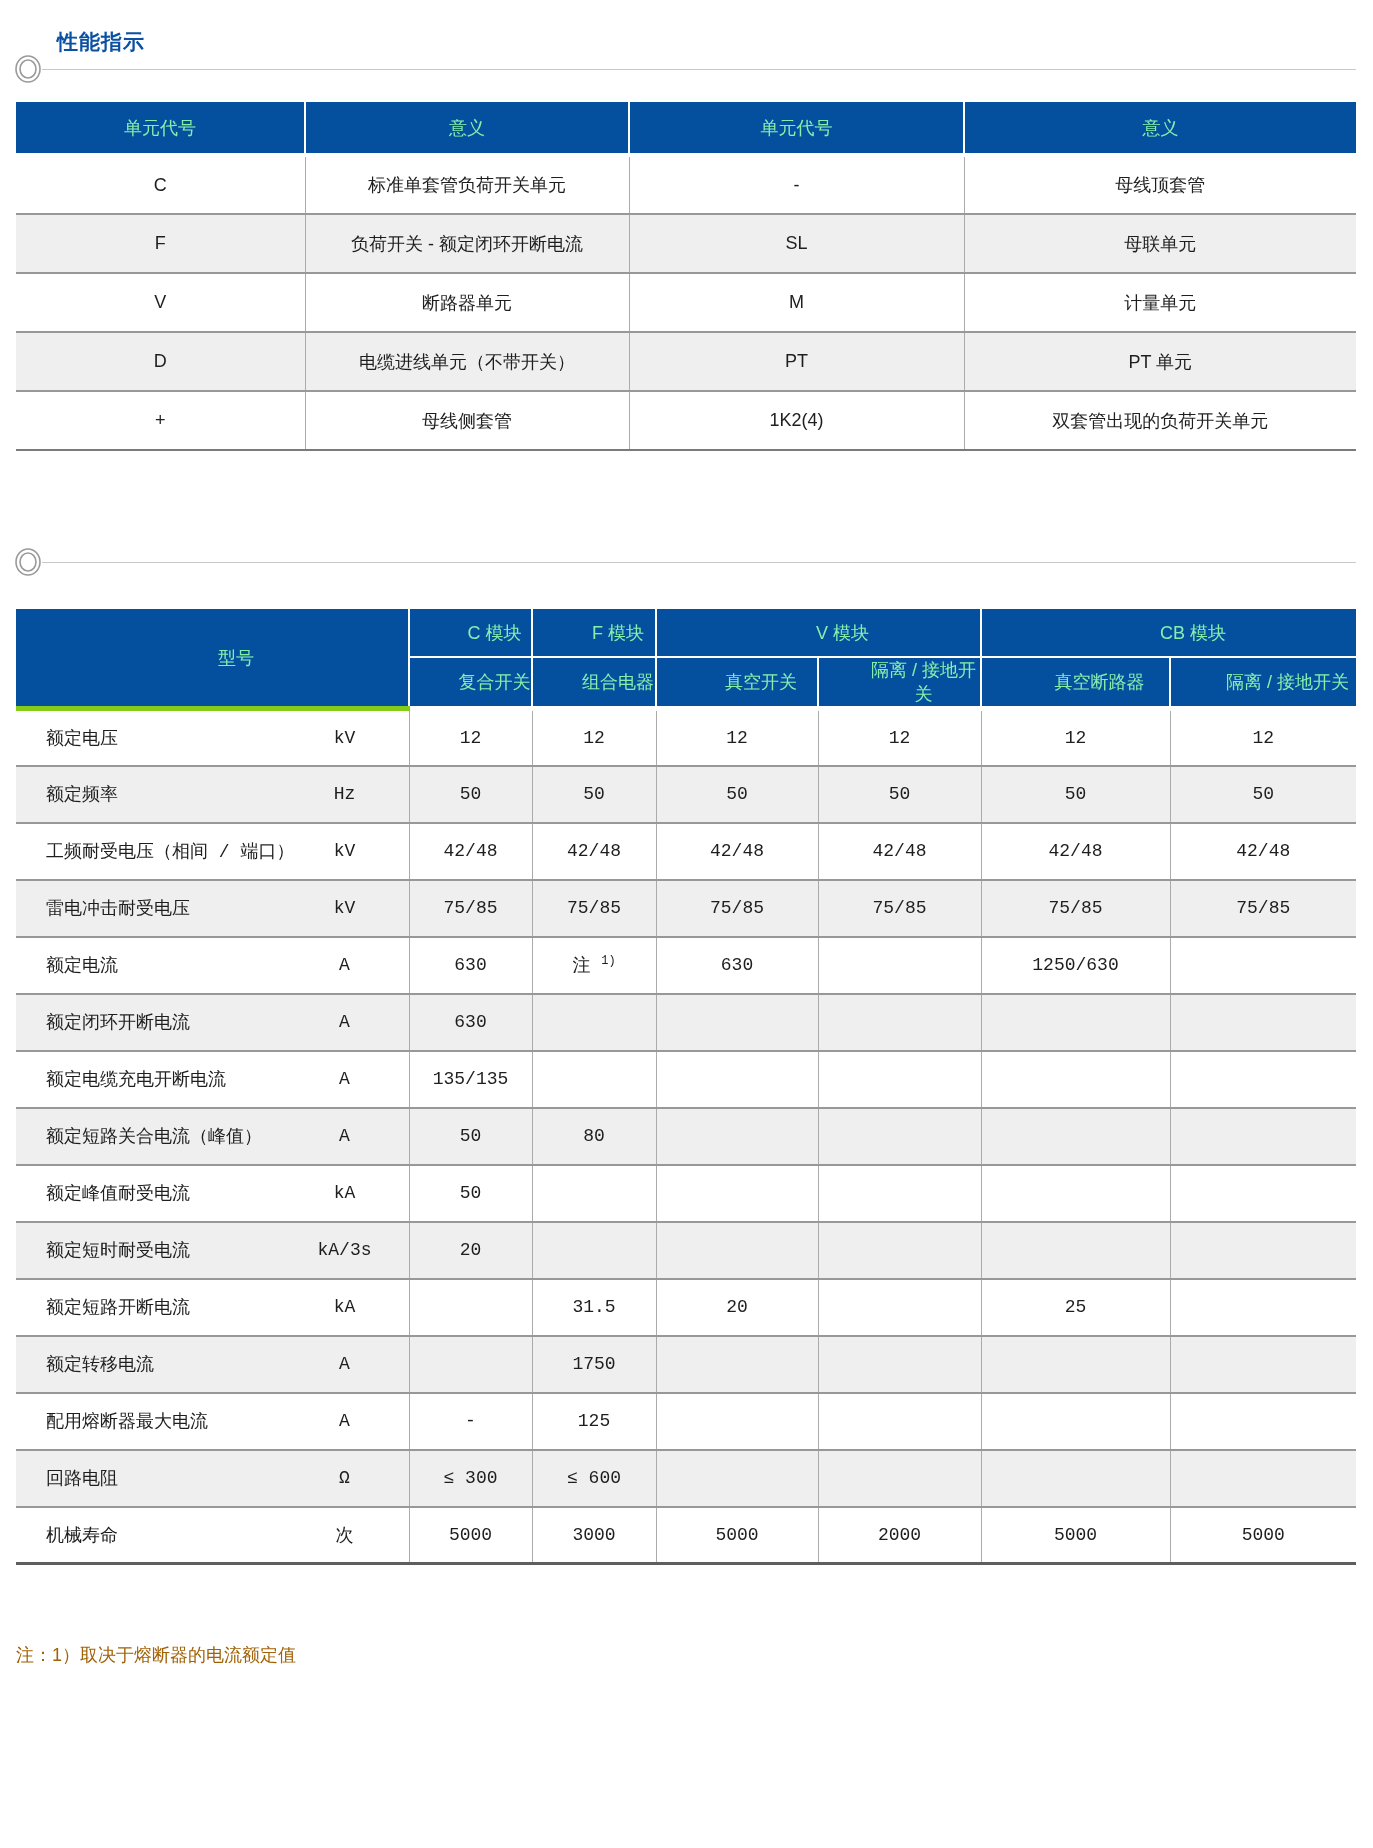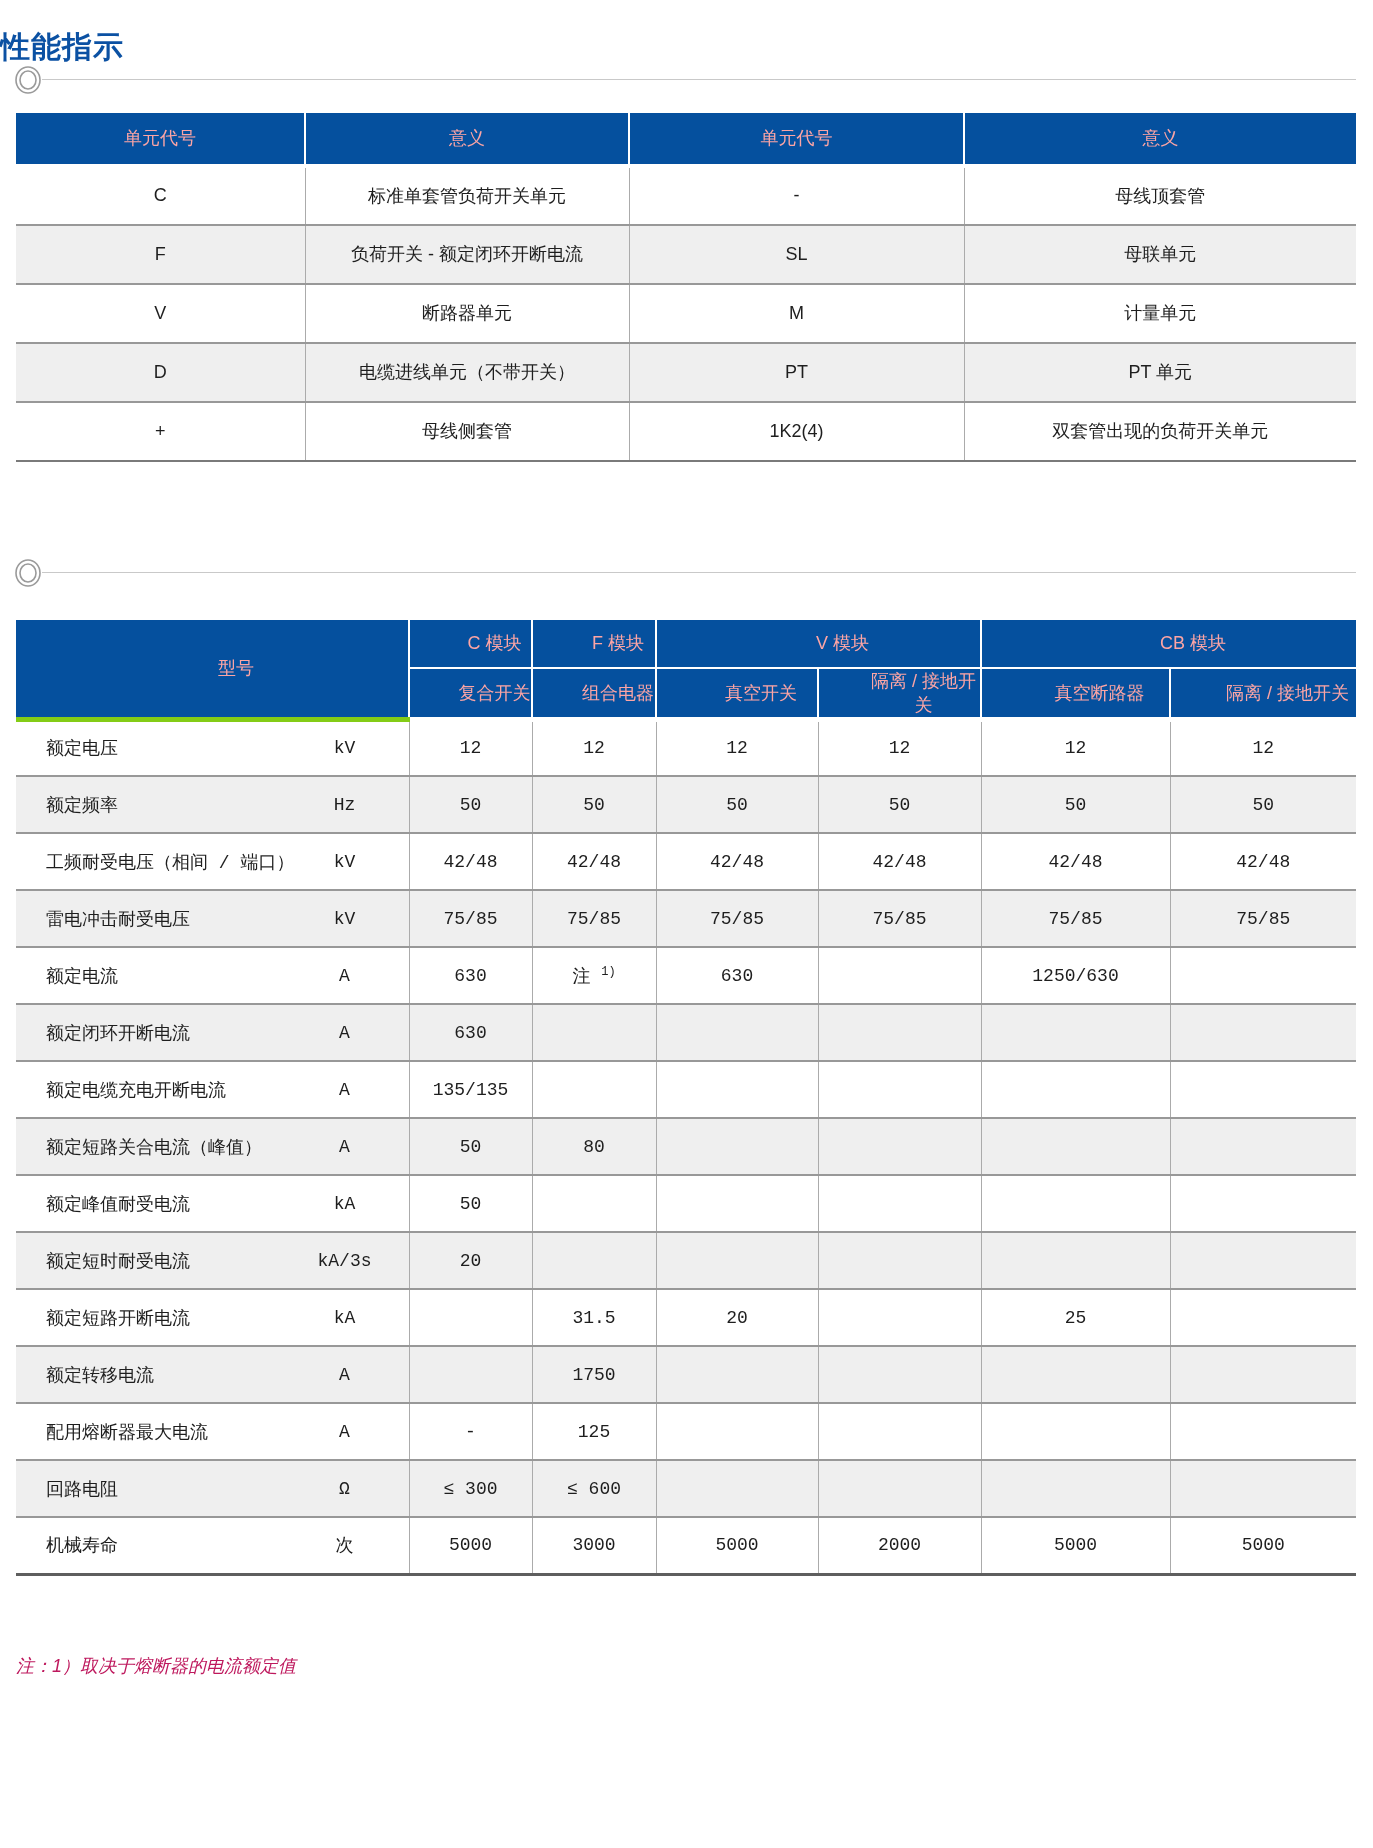--- a/index.html
+++ b/index.html
@@ -12,21 +12,22 @@
   .page {
     position: relative;
     width: 1373px;
     min-height: 1848px;
     background: #ffffff;
     overflow: hidden;
   }
   
   .sec-head { position: relative; }
   .sec-title {
-    font-size: 30px;
+    margin-left: 57px;
+    font-size: 21px;
     font-weight: bold;
     color: #0b51a3;
     letter-spacing: 1px;
     line-height: 1.15;
   }
   .sec-rule {
     display: flex;
     align-items: center;
     margin-left: 14px;
     margin-top: 1px;
@@ -49,21 +50,21 @@
   }
   th, td {
     padding: 0;
     text-align: center;
     vertical-align: middle;
     font-weight: normal;
     overflow: hidden;
   }
   thead th {
     background: #05509e;
-    color: #fca5a5;
+    color: #86efac;
   }
   
   #t1 thead tr { height: 53px; }
   #t1 tbody tr { height: 59px; }
   #t1 thead th { border-right: 2px solid #ffffff; border-bottom: 4px solid #ffffff; }
   #t1 thead th:last-child { border-right: none; }
   #t1 tbody td { border-top: 2px solid #989898; border-right: 1px solid #ababab; }
   #t1 tbody td:last-child { border-right: none; }
   #t1 tbody tr:first-child td { border-top: none; }
   #t1 tbody tr:nth-child(even) { background: #efefef; }
@@ -90,22 +91,21 @@
     width: 96px;
     margin-right: 16px;
     text-align: center;
     flex: 0 0 auto;
   }
   sup { font-size: 12px; vertical-align: super; line-height: 0; }
   
   .footnote {
     margin: 78px 0 0 16px;
     font-size: 18px;
-    color: #be185d;
-    font-style: italic;
+    color: #a16207;
   }
   .sp-t1 { height: 19px; }
   .sp-top { height: 30px; }
   .sp-t2 { height: 33px; }
   .sp-sec2 { height: 96px; }
 </style>
 </head>
 <body>
 
 <div class="page">

